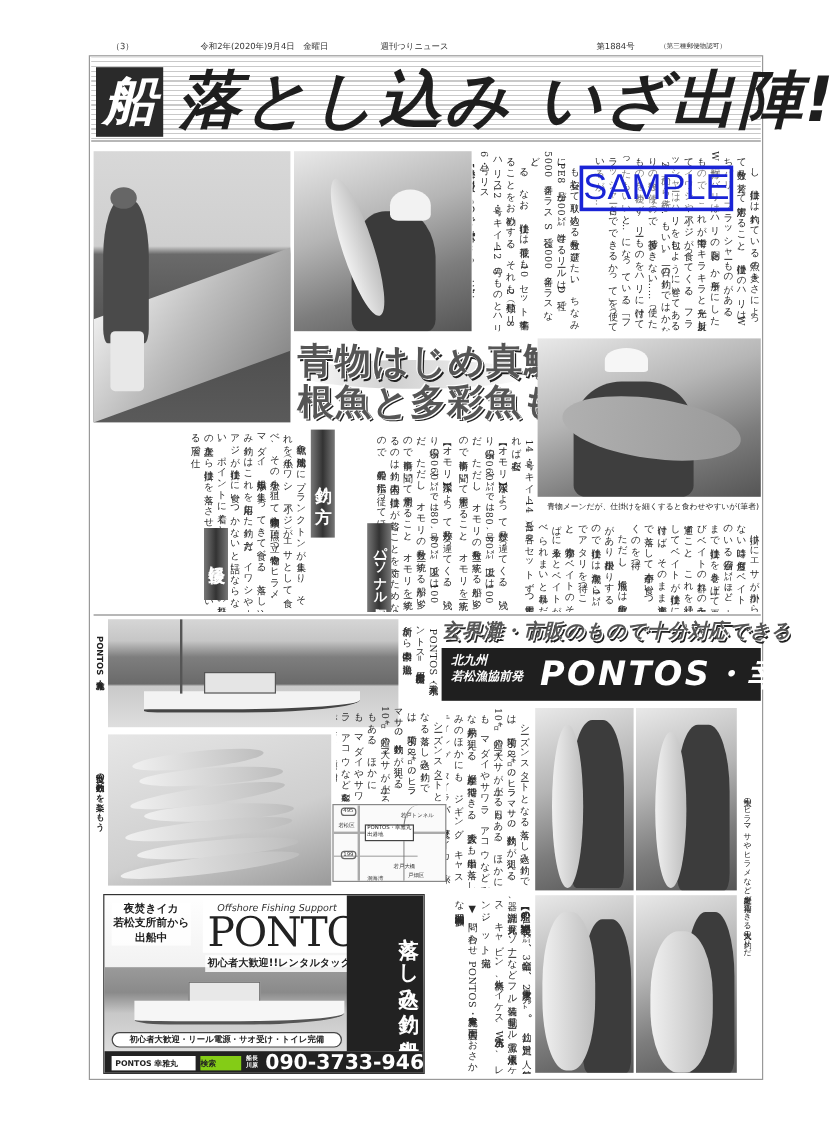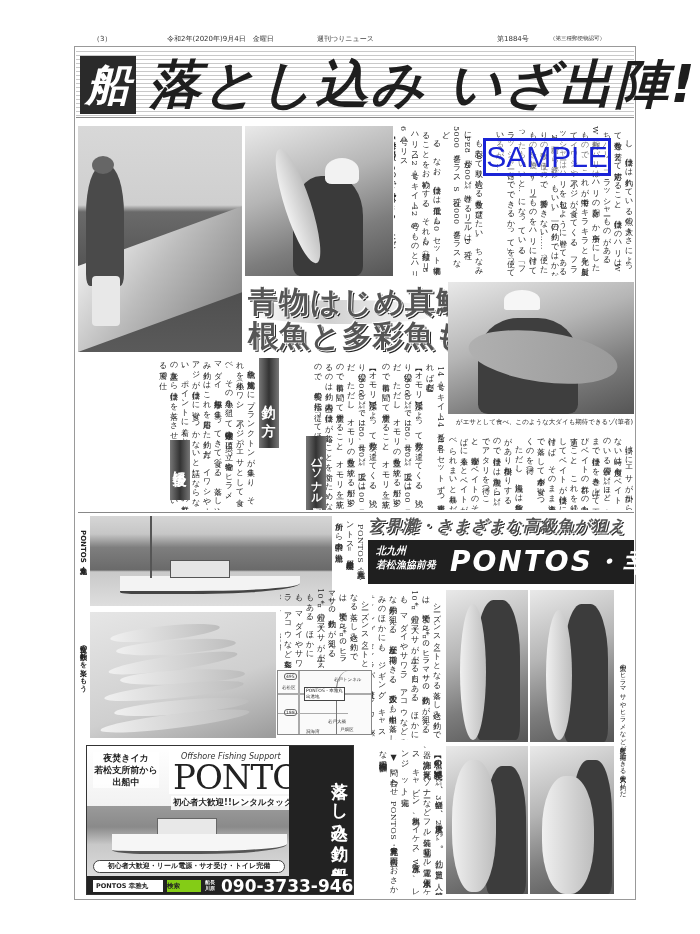--- a/index.html
+++ b/index.html
@@ -125,21 +125,21 @@
 
 <div class="wave"></div>
 <div class="subhead" style="left:248px;top:284px">青物はじめ真鯛、ヒラメ、</div>
 <div class="subhead" style="left:248px;top:318px">根魚と多彩魚も魅力!</div>
 
 <div class="photo grey-photo" style="left:448px;top:282px;width:186px;height:132px">
   <div style="position:absolute;left:56px;top:8px;width:36px;height:20px;background:#f6f6f6;border-radius:50% 50% 10% 10%"></div>
   <div class="silhouette" style="left:30px;top:36px;width:100px;height:96px;background:#3e3e3e"></div>
   <div class="fish" style="left:20px;top:50px;width:150px;height:50px;background:linear-gradient(90deg,#b0b0b0,#9a9a9a);transform:rotate(8deg)"></div>
 </div>
-<div class="photo-caption" style="left:456px;top:418px">がエサとして食べ、このような大ダイも期待できるゾ(筆者)</div>
+<div class="photo-caption" style="left:456px;top:418px">青物メーンだが、仕掛けを細くすると食わせやすいが(筆者)</div>
 
 <div class="vtext" style="left:380px;top:358px;width:66px;height:152px">
   <p>14号・ミキイト14号）を各10セットずつ用意すれば安心だ。</p>
   <p><span>【オモリ】水深によって号数が違ってくる。浅い釣り場の50〜60㍍では80号、80㍍以上では100号だ。ただし、オモリの号数を統一する船が多いので事前に聞いて用意すること。オモリを統一するのは釣り人同士の仕掛けが絡むことを防ぐためなので、船長の指示に従ってほしい。</span></p>
 </div>
 <div class="vhead" style="left:259px;top:358px;height:90px">釣り方</div>
 <div class="vtext" style="left:282px;top:358px;width:96px;height:152px">
   <p>【オモリ】水深によって号数が違ってくる。浅い釣り場の50〜60㍍では80号、80㍍以上では100号だ。ただし、オモリの号数を統一する船が多いので事前に聞いて用意すること。オモリを統一するのは釣り人同士の仕掛けが絡むことを防ぐためなので、船長の指示に従ってほしい。</p>
 </div>
 <div class="vtext" style="left:78px;top:356px;width:178px;height:154px">
@@ -158,21 +158,21 @@
 <div class="vcaption" style="left:78px;top:530px">PONTOS・幸雅丸</div>
 <div class="photo" style="left:90px;top:516px;width:242px;height:90px;background:linear-gradient(#d6d6d6 0%,#c6c6c6 20%,#7e7e7e 35%,#6a6a6a 60%,#c9c9c9 62%,#dedede 100%)">
   <div style="position:absolute;left:30px;top:60px;width:180px;height:18px;background:#f3f3f3;border-bottom:3px solid #444;border-radius:0 0 60% 10%"></div>
   <div style="position:absolute;left:80px;top:44px;width:60px;height:18px;background:#e5e5e5;border:1px solid #555"></div>
   <div style="position:absolute;left:60px;top:0;width:2px;height:62px;background:#555"></div>
 </div>
 <div class="vtext" style="left:334px;top:516px;width:32px;height:64px">
   <p>PONTOS・幸雅丸（ポントス＝川原幸宏船長）は、北九州市漁協・若松支所前から案内中の遊漁船。</p>
 </div>
 
-<div class="pontos-banner-top">玄界灘・さまざまな高級魚が狙え</div>
+<div class="pontos-banner-top">玄界灘・市販のもので十分対応できる</div>
 <div class="pontos-banner">
   <div class="sub">
     <div>北九州</div>
     <div>若松漁協前発</div>
   </div>
   <div class="name">PONTOS・幸雅丸</div>
 </div>
 
 <div class="vcaption" style="left:78px;top:640px">良型の数釣りを楽しもう</div>
 <div class="photo" style="left:90px;top:612px;width:186px;height:126px;background:linear-gradient(160deg,#e6e6e6 0%,#cfcfcf 60%,#9a9a9a 100%)">

